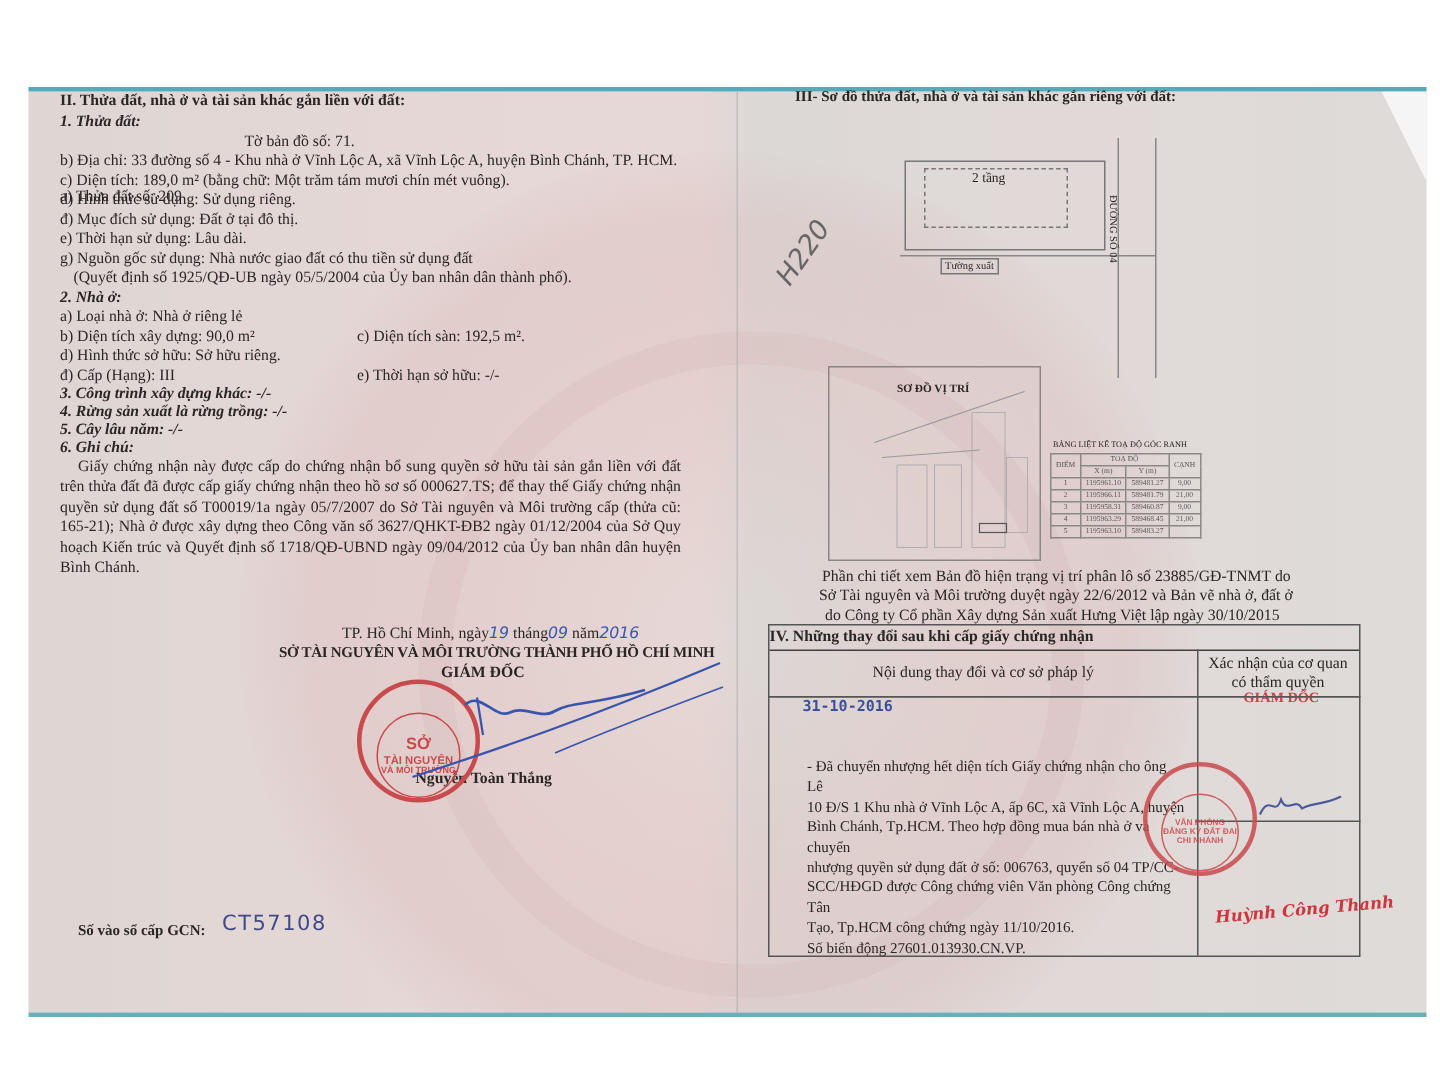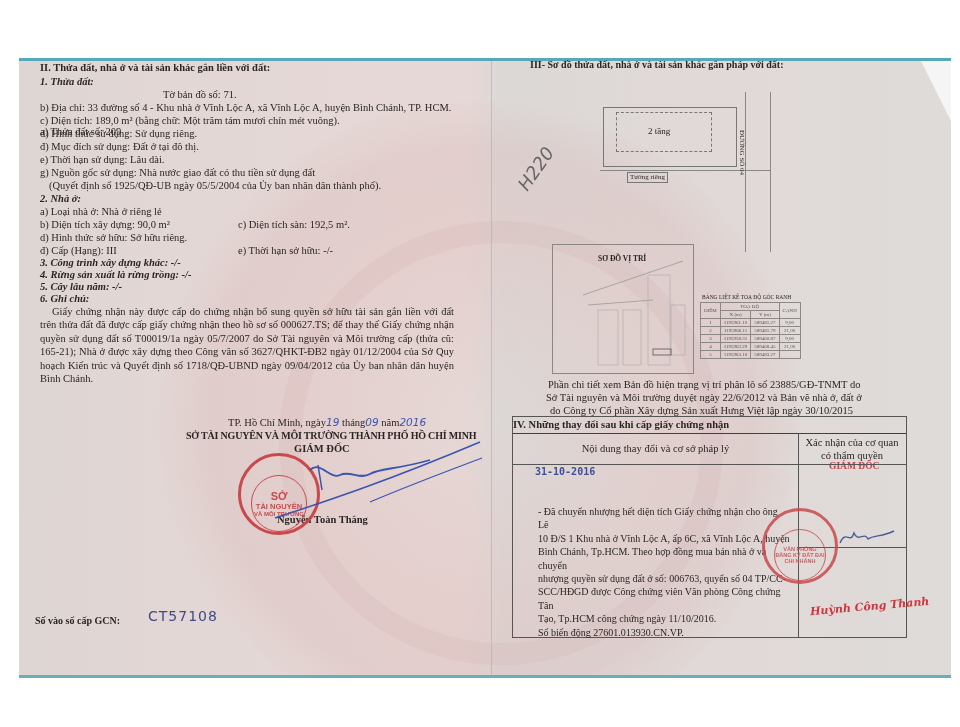--- a/index.html
+++ b/index.html
@@ -83,29 +83,29 @@
   </div>
 </div>
 <svg class="sig" style="left:270px;top:440px;" width="215" height="80">
   <path d="M5 78 C60 60,120 40,210 2" stroke="#3a55b0" stroke-width="1.5" fill="none"></path>
   <path d="M40 30 C50 20,60 40,70 35 C80 30,90 40,100 34 C110 28,125 30,160 20" stroke="#3a55b0" stroke-width="1.8" fill="none"></path>
   <path d="M48 25 L52 50" stroke="#3a55b0" stroke-width="1.5" fill="none"></path>
   <path d="M100 62 C140 45,180 30,212 18" stroke="#3a55b0" stroke-width="1.2" fill="none"></path>
 </svg>
 <div class="t b" style="left:277px;top:513px;">Nguyễn Toàn Thắng</div>
 
-<div class="t b" style="left:35px;top:614px;font-size:10px;">Số vào sổ cấp GCN:</div>
+<div class="t b" style="left:52px;top:614px;font-size:10px;">Số vào sổ cấp GCN:</div>
 <div class="t" style="left:148px;top:610px;font-size:14px;color:#3f4a8a;font-family:'DejaVu Sans',sans-serif;letter-spacing:1px;">CT57108</div>
 
-<div class="t b" style="left:530px;top:58px;font-size:10px;">III- Sơ đồ thửa đất, nhà ở và tài sản khác gắn pháp với đất:</div>
+<div class="t b" style="left:530px;top:58px;font-size:10px;">III- Sơ đồ thửa đất, nhà ở và tài sản khác gắn riêng với đất:</div>
 
 <div class="diag" style="left:603px;top:107px;width:132px;height:58px;border:1.5px solid #777;"></div>
 <div class="diag" style="left:616px;top:112px;width:94px;height:38px;border:1px dashed #777;"></div>
-<div class="t" style="left:648px;top:125px;font-size:9px;">2 tầng</div>
-<div class="t" style="left:627px;top:172px;font-size:7px;border:1px solid #777;padding:0 2px;line-height:9px;">Tường riêng</div>
+<div class="t" style="left:648px;top:112px;font-size:9px;">2 tầng</div>
+<div class="t" style="left:627px;top:172px;font-size:7px;border:1px solid #777;padding:0 2px;line-height:9px;">Tường xuất</div>
 <div style="position:absolute;left:600px;top:170px;width:170px;height:1px;background:#888;z-index:4;"></div>
 <div style="position:absolute;left:745px;top:92px;width:1px;height:160px;background:#888;z-index:4;"></div>
 <div style="position:absolute;left:770px;top:92px;width:1px;height:160px;background:#888;z-index:4;"></div>
 <div class="t" style="left:748px;top:130px;font-size:7px;transform:rotate(90deg);transform-origin:left top;">ĐƯỜNG SỐ 04</div>
 <div class="t hand" style="left:512px;top:162px;font-size:18px;color:#666;transform:rotate(-55deg);">H220</div>
 
 <div class="diag" style="left:552px;top:244px;width:140px;height:128px;">
   <svg width="140" height="128">
     <line x1="30" y1="50" x2="130" y2="16" stroke="#999" stroke-width="0.8"></line>
     <line x1="35" y1="60" x2="100" y2="55" stroke="#999" stroke-width="0.8"></line>

